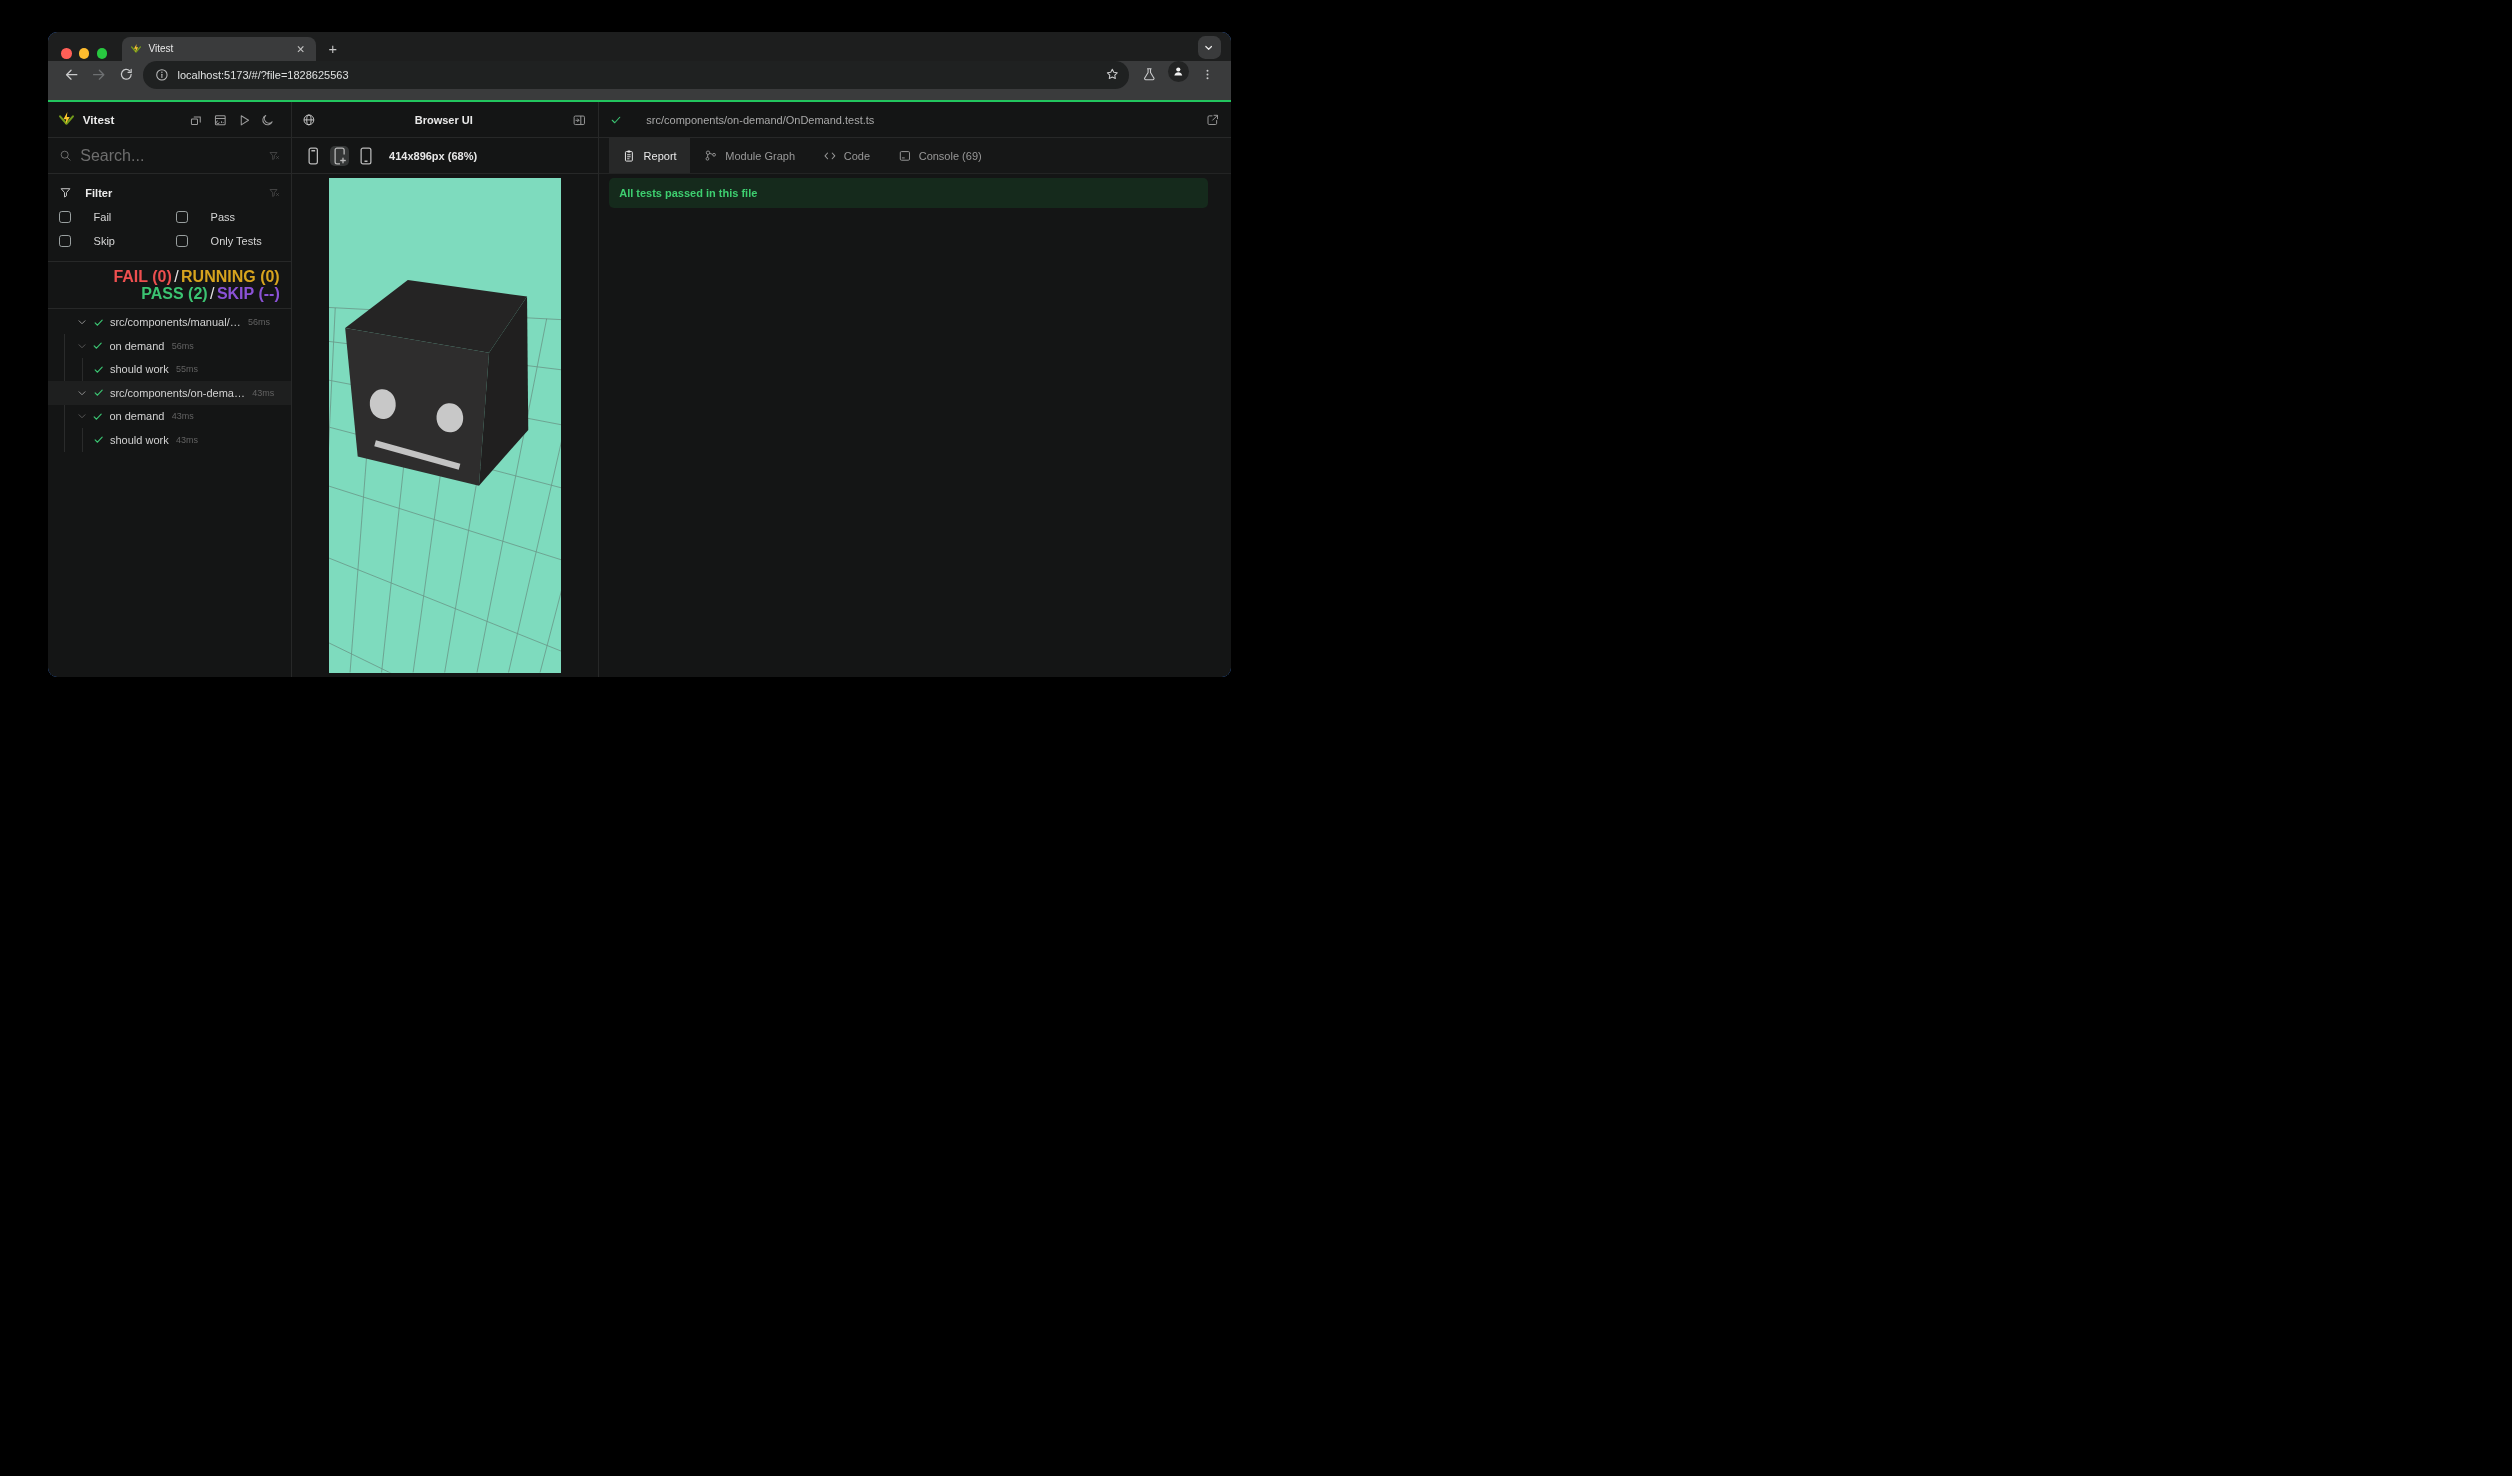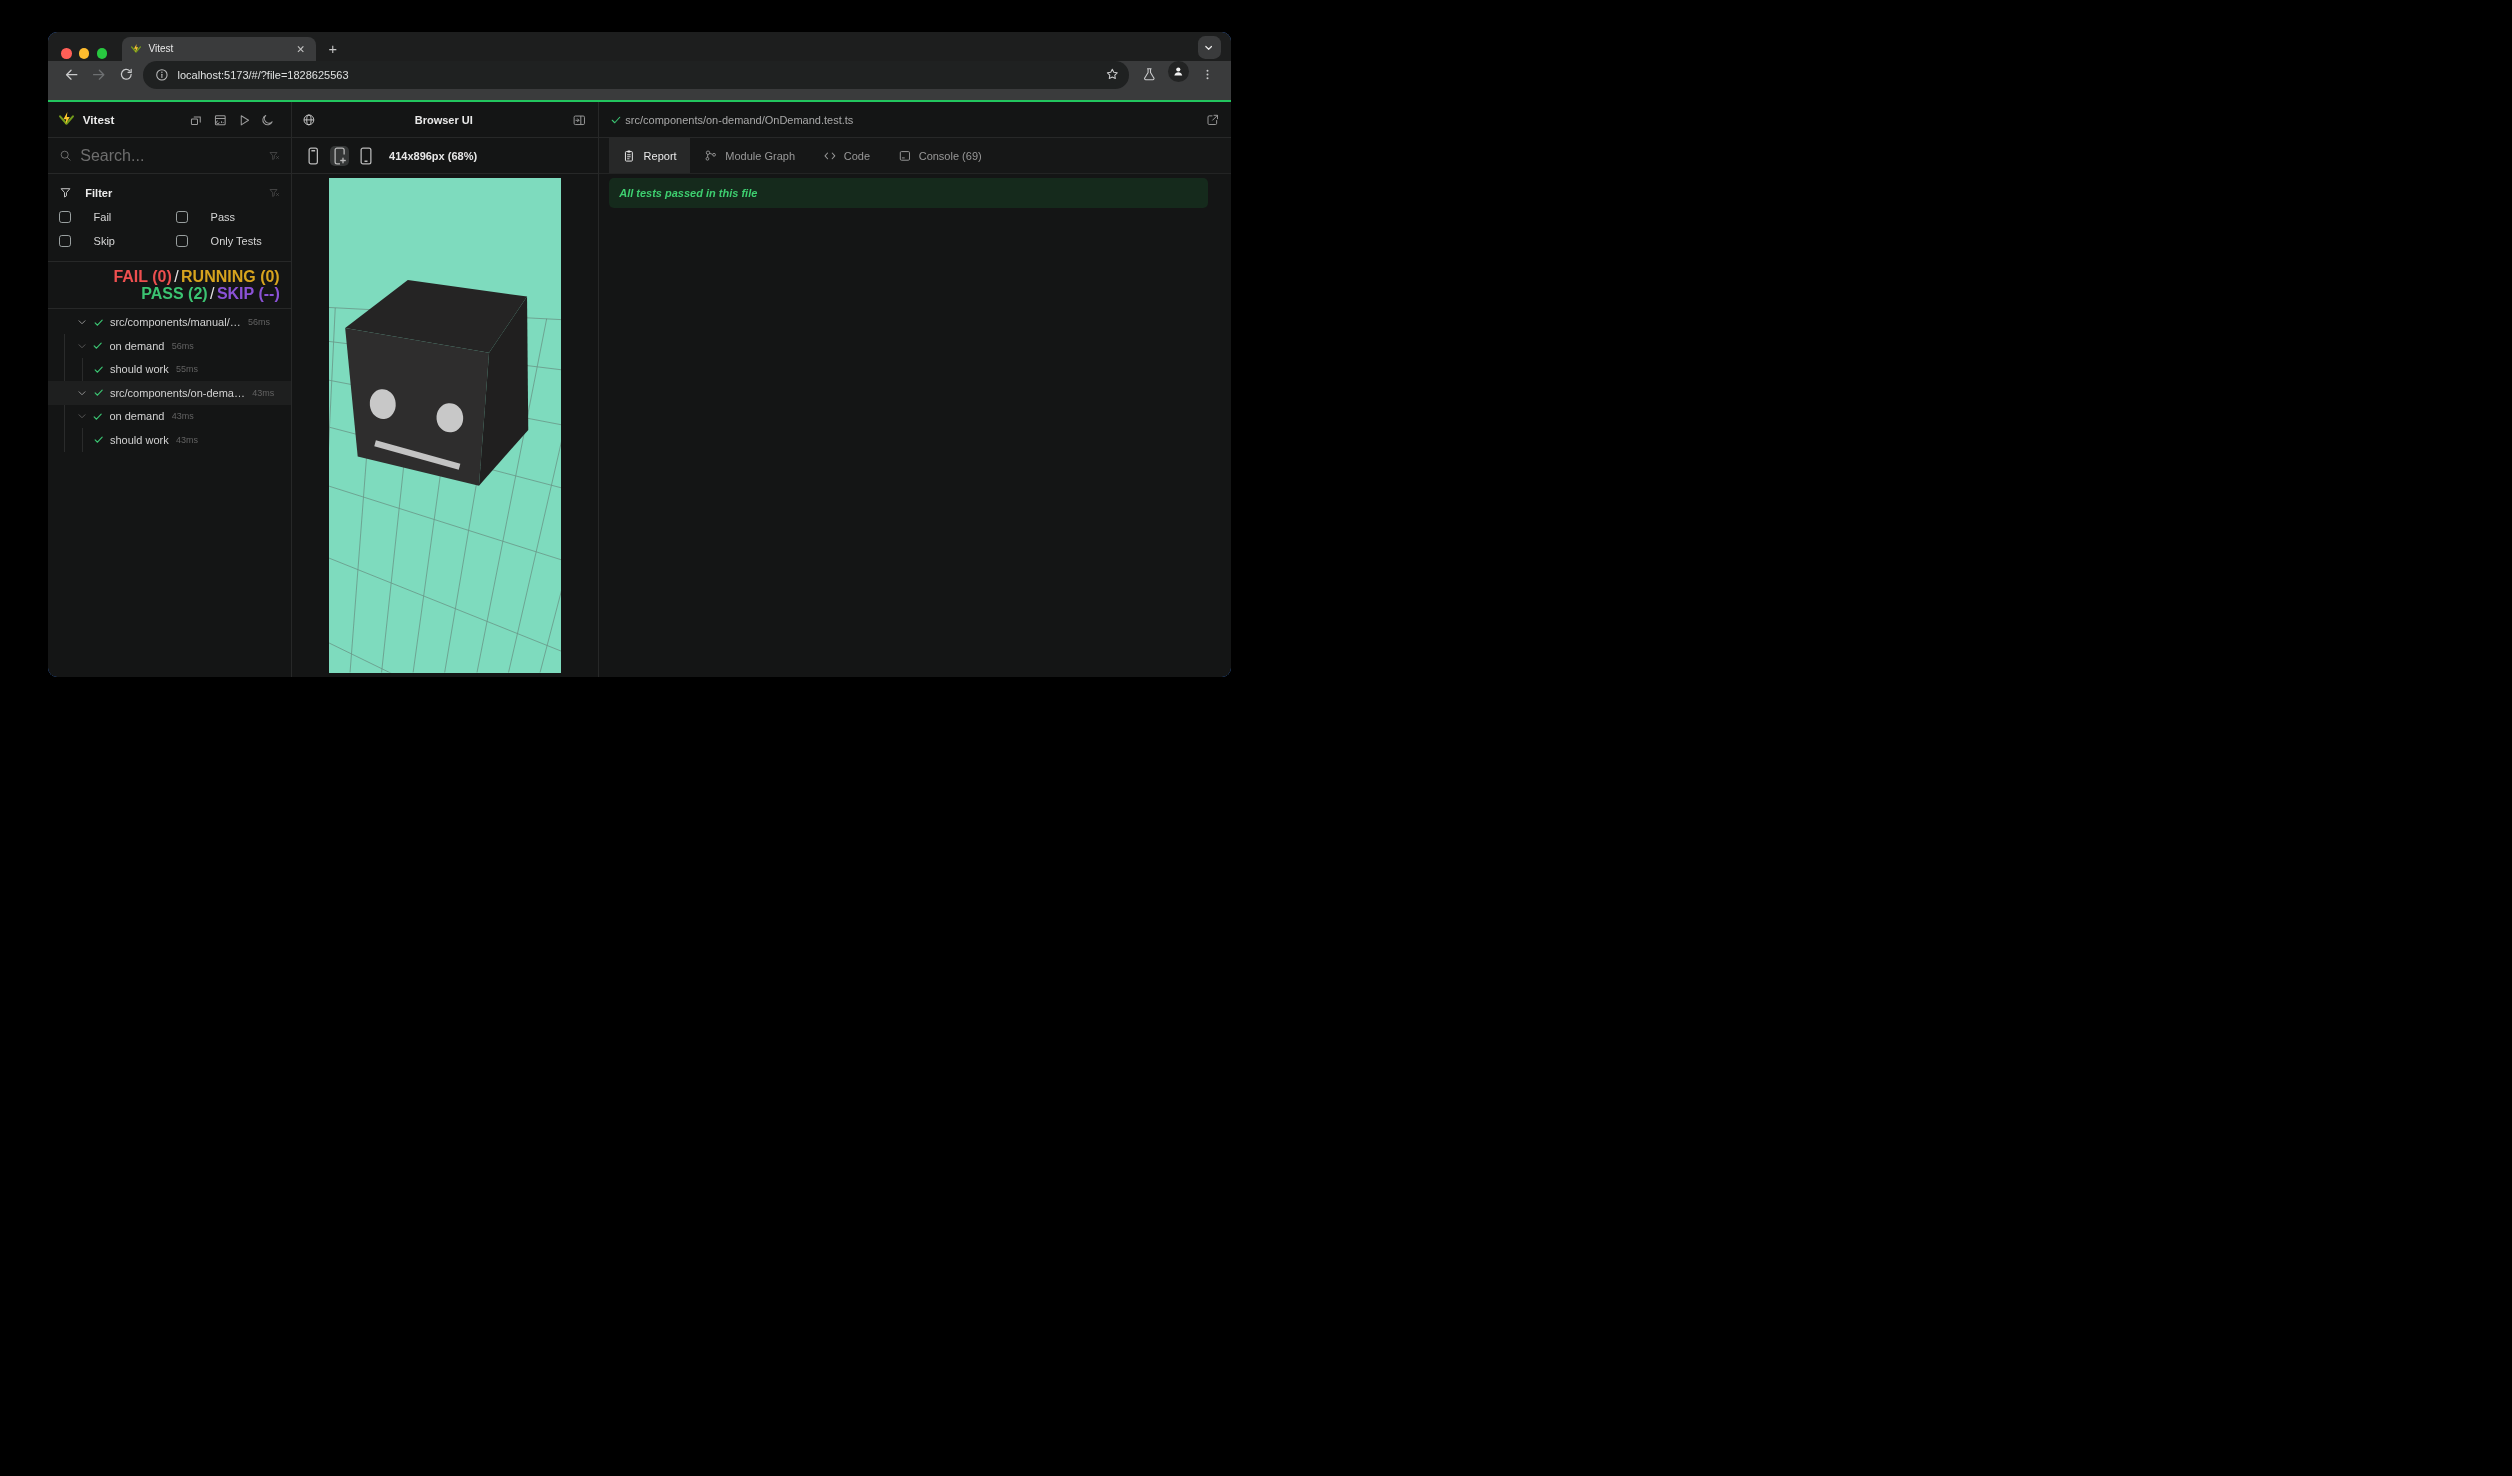--- a/index.html
+++ b/index.html
@@ -85,33 +85,33 @@
 
   .mid-header { padding:0 11.3px 0 9.7px; gap:24px;text-align:center; }
   .mid-title { font-size:11px; font-weight:bold; color:#e9e9e9; flex:1; }
   .dev-toolbar { padding:0 11.3px; gap:7.3px; color:#b9b9b9; }
   .dev-ic { display:flex; align-items:center; justify-content:center; width:19.4px; height:19.4px; }
   .dev-ic.sel { background:#343636; border-radius:4.9px; }
   .scale-label { font-size:11px; font-weight:bold; color:#e8e8e8; margin-left:5.7px; }
   .viewport-wrap { flex:1; display:flex; justify-content:center; padding-top:3.2px; }
   .viewport { width:232px; height:495px; background:var(--viewport-bg); }
 
-  .file-header { padding:0 11.3px; gap:3px; }
+  .file-header { padding:0 11.3px; gap:24px; }
   .file-check { width:12px; height:12px; color:var(--pass-green); flex:0 0 auto; }
   .file-path { font-size:11px; color:#a9a9a9; flex:1; white-space:nowrap; overflow:hidden; }
   .ext-ic { color:#9a9a9a; width:13.8px; height:13.8px; }
   .tabsrow { height:36px; flex:0 0 36px; display:flex; align-items:stretch; background:#161717;
     border-bottom:0.8px solid #232424; padding-left:9.7px; }
   .rtab { display:flex; align-items:center; gap:7.3px; padding:0 13.8px; font-size:11px;
     color:#989898; cursor:default; }
   .rtab.active { background:#272828; color:#e9e9e9; }
   .rtab .ic { width:13.8px; height:13.8px; display:flex; }
   .banner { margin:3.2px 23px 0 9.7px; height:30px; border-radius:4.9px;
     background:var(--banner-bg); display:flex; align-items:center; padding:0 10.5px;
-    color:var(--banner-text); font-size:11px; font-weight:bold;font-style:italic; }
+    color:var(--banner-text); font-size:11px; font-weight:bold; }
 
   svg { display:block; }
 </style>
 </head>
 <body>
 
 <div class="window">
 
   <div class="tabstrip">
     <div class="traffic">

